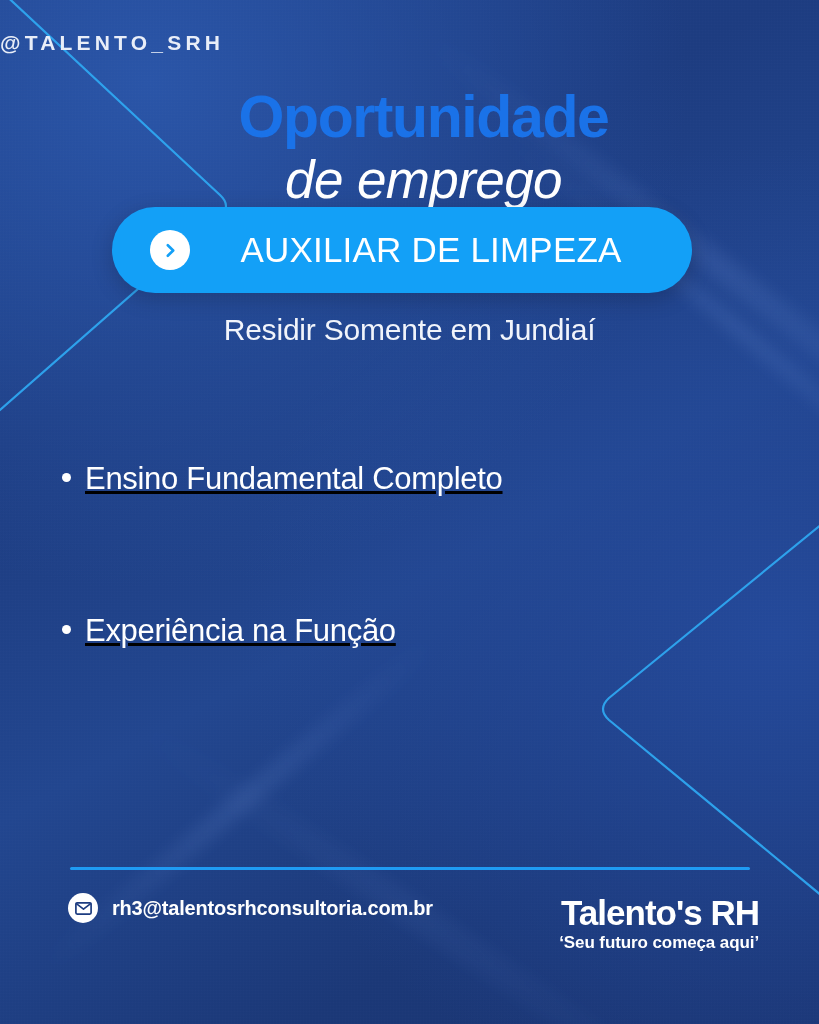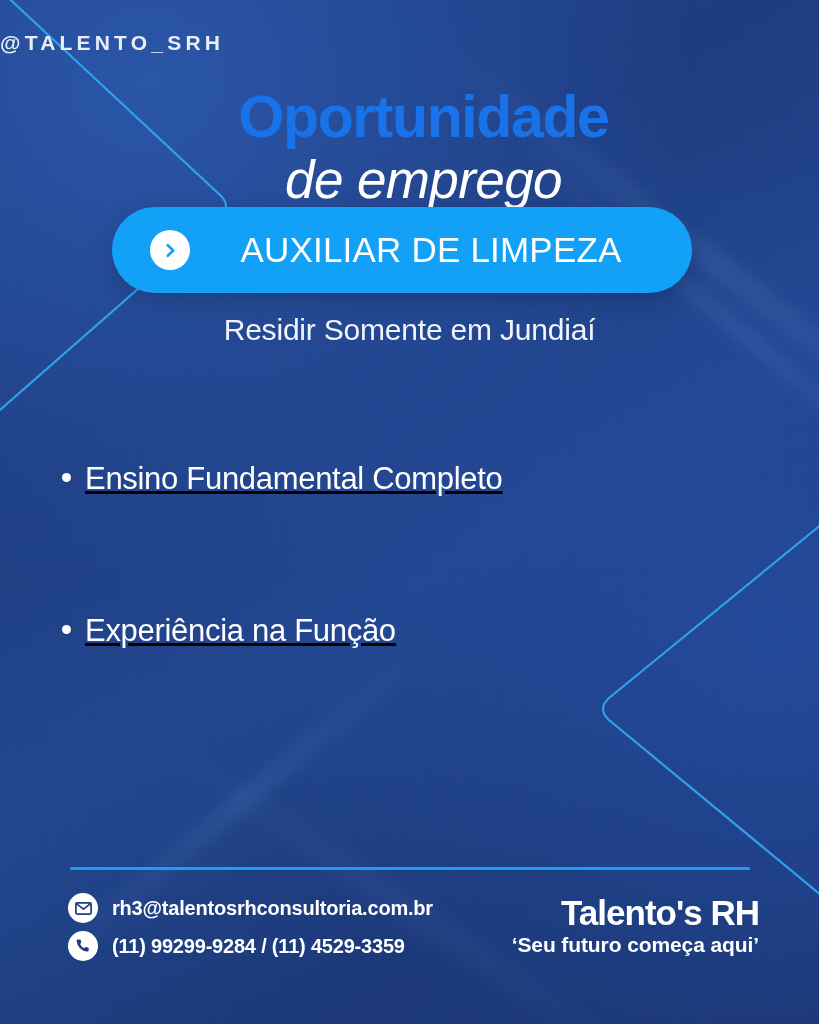--- a/index.html
+++ b/index.html
@@ -219,21 +219,21 @@
   .brand-name {
     color: #ffffff;
     font-size: 35px;
     font-weight: 800;
     letter-spacing: -1px;
     line-height: 1;
     white-space: nowrap;
   }
   .brand-tagline {
     color: #ffffff;
-    font-size: 21px;
+    font-size: 17px;
     font-weight: 700;
     letter-spacing: -.1px;
     margin-top: 3px;
     white-space: nowrap;
   }
 </style>
 </head>
 <body>
 
 <div class="poster">
@@ -290,28 +290,20 @@
     <div class="contacts">
       <div class="contact-row">
         <span class="contact-icon">
           <svg width="17" height="13" viewBox="0 0 17 13" aria-hidden="true">
             <rect x="0.9" y="0.9" width="15.2" height="11.2" rx="1.3" fill="none" stroke="#1d3c80" stroke-width="1.7"></rect>
             <path d="M1.4 1.6 L8.5 7.2 L15.6 1.6" fill="none" stroke="#1d3c80" stroke-width="1.7" stroke-linecap="round" stroke-linejoin="round"></path>
           </svg>
         </span>
         <span class="contact-text">rh3@talentosrhconsultoria.com.br</span>
       </div>
-      <div class="contact-row">
-        <span class="contact-icon">
-          <svg width="16" height="16" viewBox="0 0 16 16" aria-hidden="true">
-            <path d="M3.1 1.6 L5.4 1.6 L6.5 4.6 L5.0 5.9 Q6.4 8.9 9.4 10.3 L10.7 8.8 L13.7 9.9 L13.7 12.2 Q13.7 13.7 12.2 13.6 Q8.0 13.2 5.0 10.2 Q2.0 7.2 1.6 3.0 Q1.5 1.6 3.1 1.6 Z" fill="#1d3c80"></path>
-          </svg>
-        </span>
-        <span class="contact-text">(11) 99299-9284 / (11) 4529-3359</span>
-      </div>
     </div>
 
     <div class="brand">
       <div class="brand-name">Talento's RH</div>
       <div class="brand-tagline">‘Seu futuro começa aqui’</div>
     </div>
 
   </div>
 
 </div>

